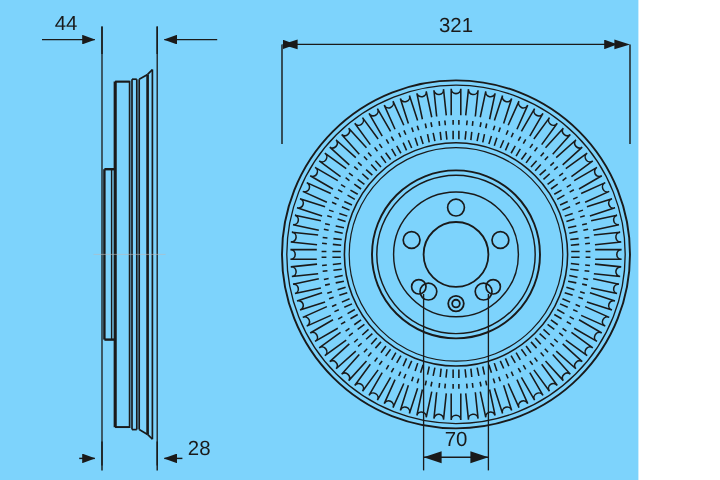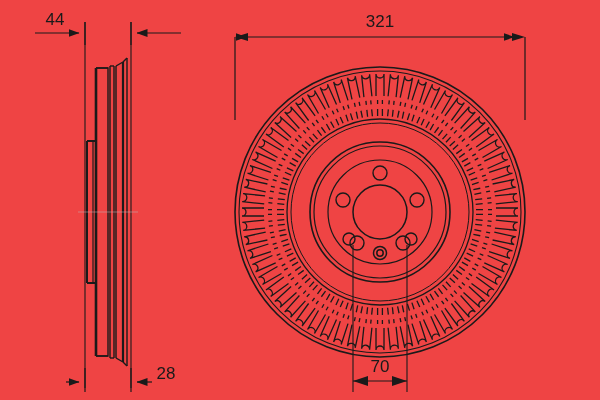--- a/index.html
+++ b/index.html
@@ -8,23 +8,23 @@
     background: #ffffff;
   }
   body {
     width: 600px;
     height: 400px;
     overflow: hidden;
     font-family: "Liberation Sans", sans-serif;
   }
   #drawing-root {
     position: relative;
-    width: 600px;
+    width: 532px;
     height: 400px;
-    background: #ef4444;
+    background: #7dd3fc;
   }
   #tech-svg {
     display: block;
     width: 600px;
     height: 400px;
   }
   .dim-text {
     font-family: "Liberation Sans", sans-serif;
     font-size: 17px;
     fill: #1a1a1a;

